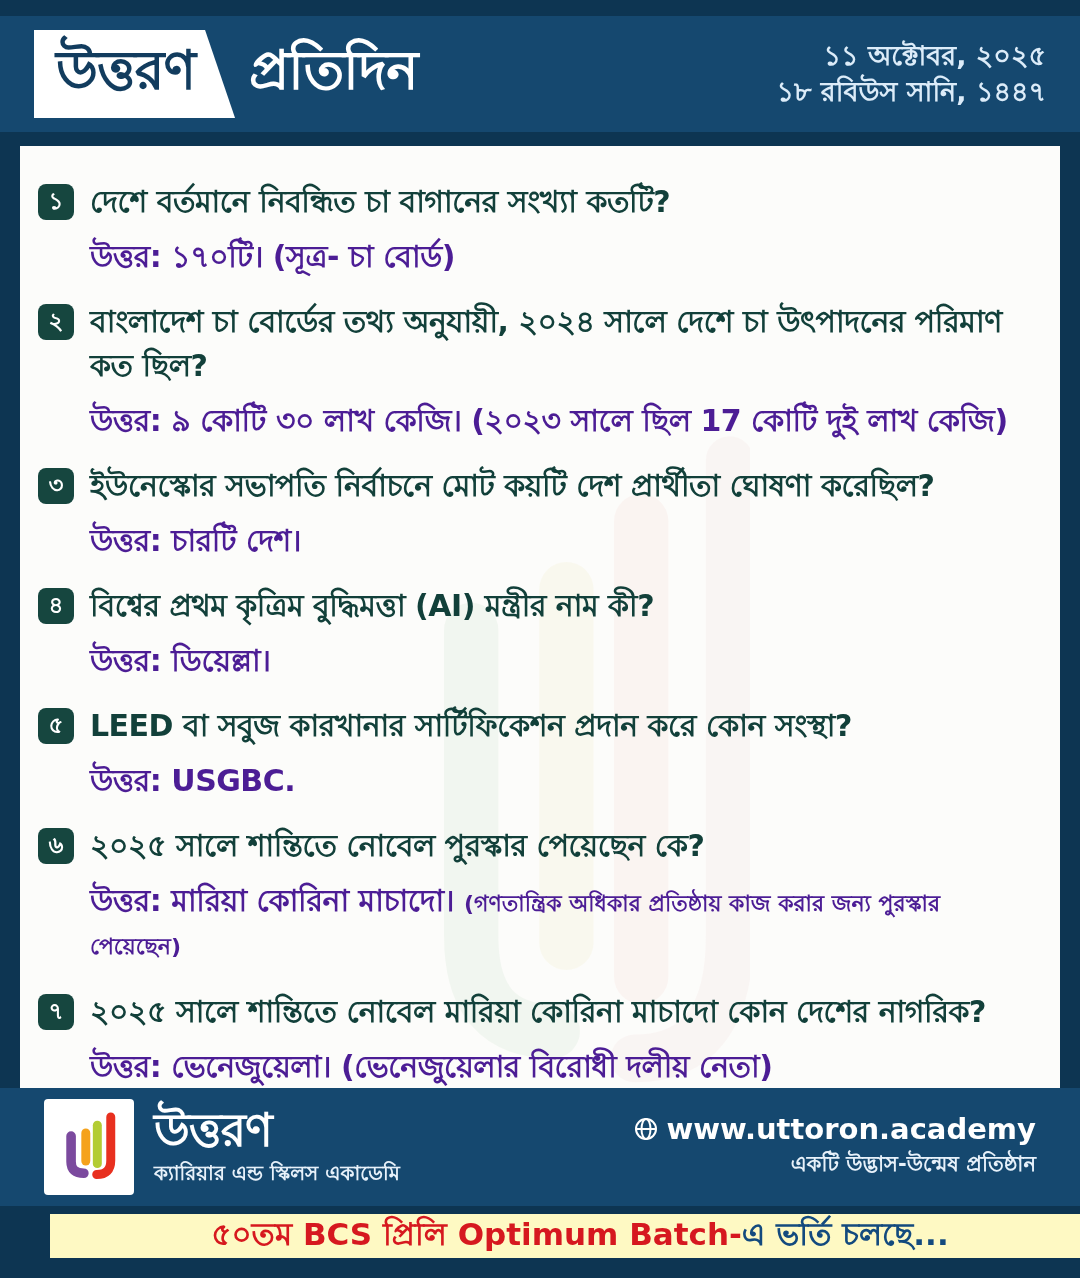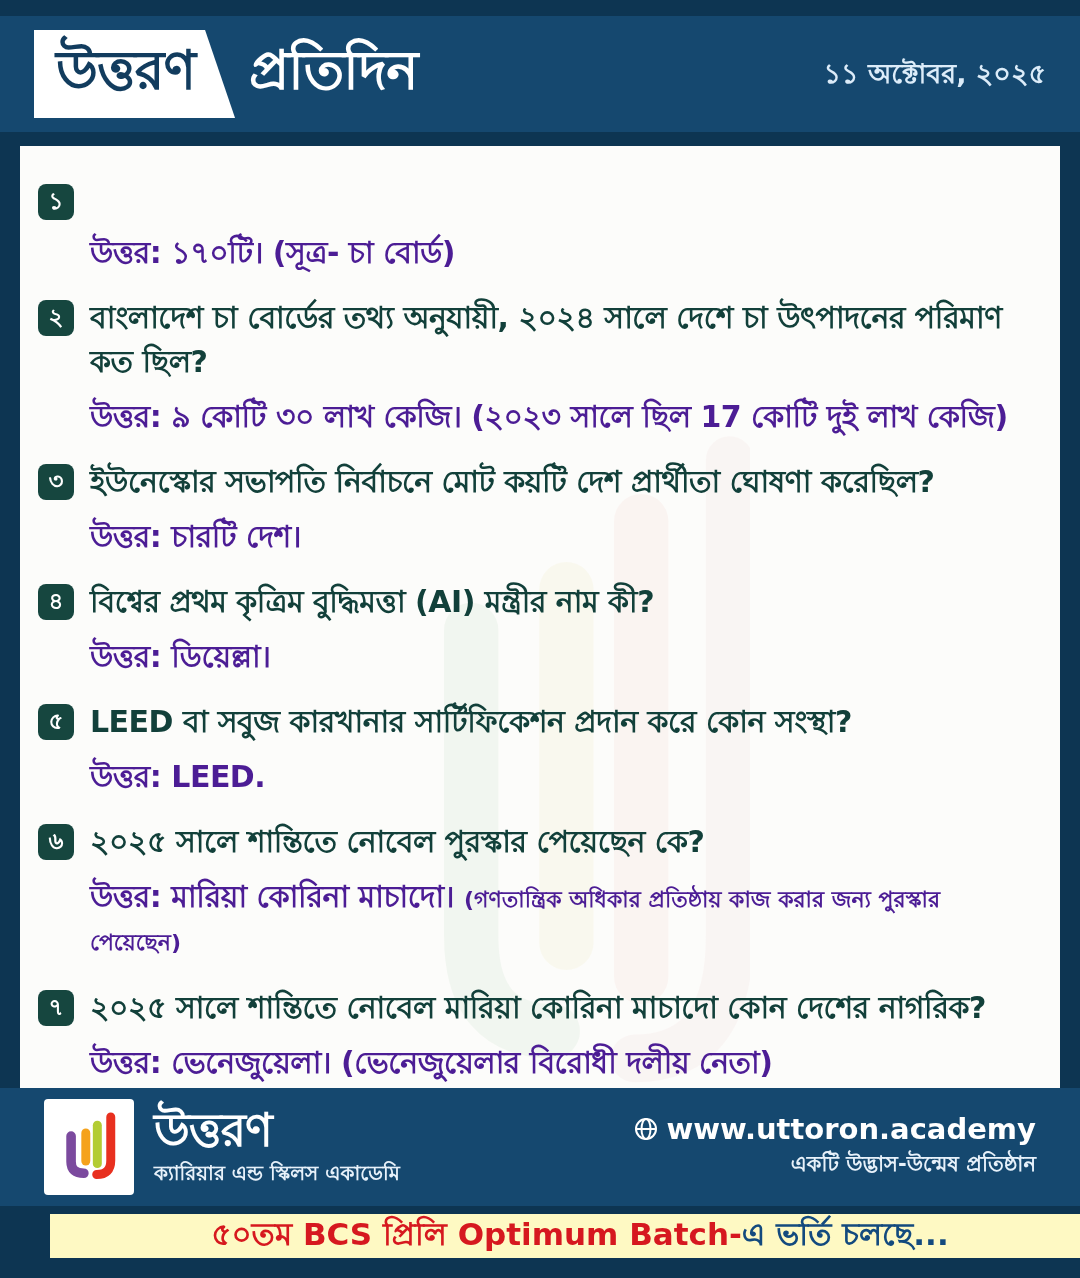--- a/index.html
+++ b/index.html
@@ -90,34 +90,36 @@
 
   <div class="header">
     <div class="brand-lockup">
       <div class="brand-box">
         <span>উত্তরণ</span>
       </div>
       <div class="brand-suffix">প্রতিদিন</div>
     </div>
     <div class="dates">
         <div>১১ অক্টোবর, ২০২৫</div>
+        <div>১৮ রবিউস সানি, ১৪৪৭</div>
       </div>
   </div>
 
   <div class="content">
     <svg class="watermark" viewBox="0 0 100 200" preserveAspectRatio="none">
       <path d="M18,60 L18,150 Q18,178 42,178" stroke="#cfe3cf" stroke-width="16" fill="none" stroke-linecap="round"></path>
       <rect x="38" y="40" width="16" height="120" rx="8" fill="#f1ecc8"></rect>
       <rect x="60" y="20" width="16" height="150" rx="8" fill="#f6d9d5"></rect>
       <path d="M94,10 L94,150 Q94,186 66,186" stroke="#f3dede" stroke-width="14" fill="none" stroke-linecap="round"></path>
     </svg>
     <div class="qa-list">
   <div class="qa-item">
     <div class="q-row">
       <div class="q-badge">১</div>
+      <div class="q-text">দেশে বর্তমানে নিবন্ধিত চা বাগানের সংখ্যা কতটি?</div>
     </div>
     <div class="a-row">
       <span>উত্তর: ১৭০টি। (সূত্র- চা বোর্ড)</span>
       
     </div>
   </div>
 
   <div class="qa-item">
     <div class="q-row">
       <div class="q-badge">২</div>
@@ -150,21 +152,21 @@
       
     </div>
   </div>
 
   <div class="qa-item">
     <div class="q-row">
       <div class="q-badge">৫</div>
       <div class="q-text">LEED বা সবুজ কারখানার সার্টিফিকেশন প্রদান করে কোন সংস্থা?</div>
     </div>
     <div class="a-row">
-      <span>উত্তর: LEED.</span>
+      <span>উত্তর: USGBC.</span>
       
     </div>
   </div>
 
   <div class="qa-item">
     <div class="q-row">
       <div class="q-badge">৬</div>
       <div class="q-text">২০২৫ সালে শান্তিতে নোবেল পুরস্কার পেয়েছেন কে?</div>
     </div>
     <div class="a-row">

